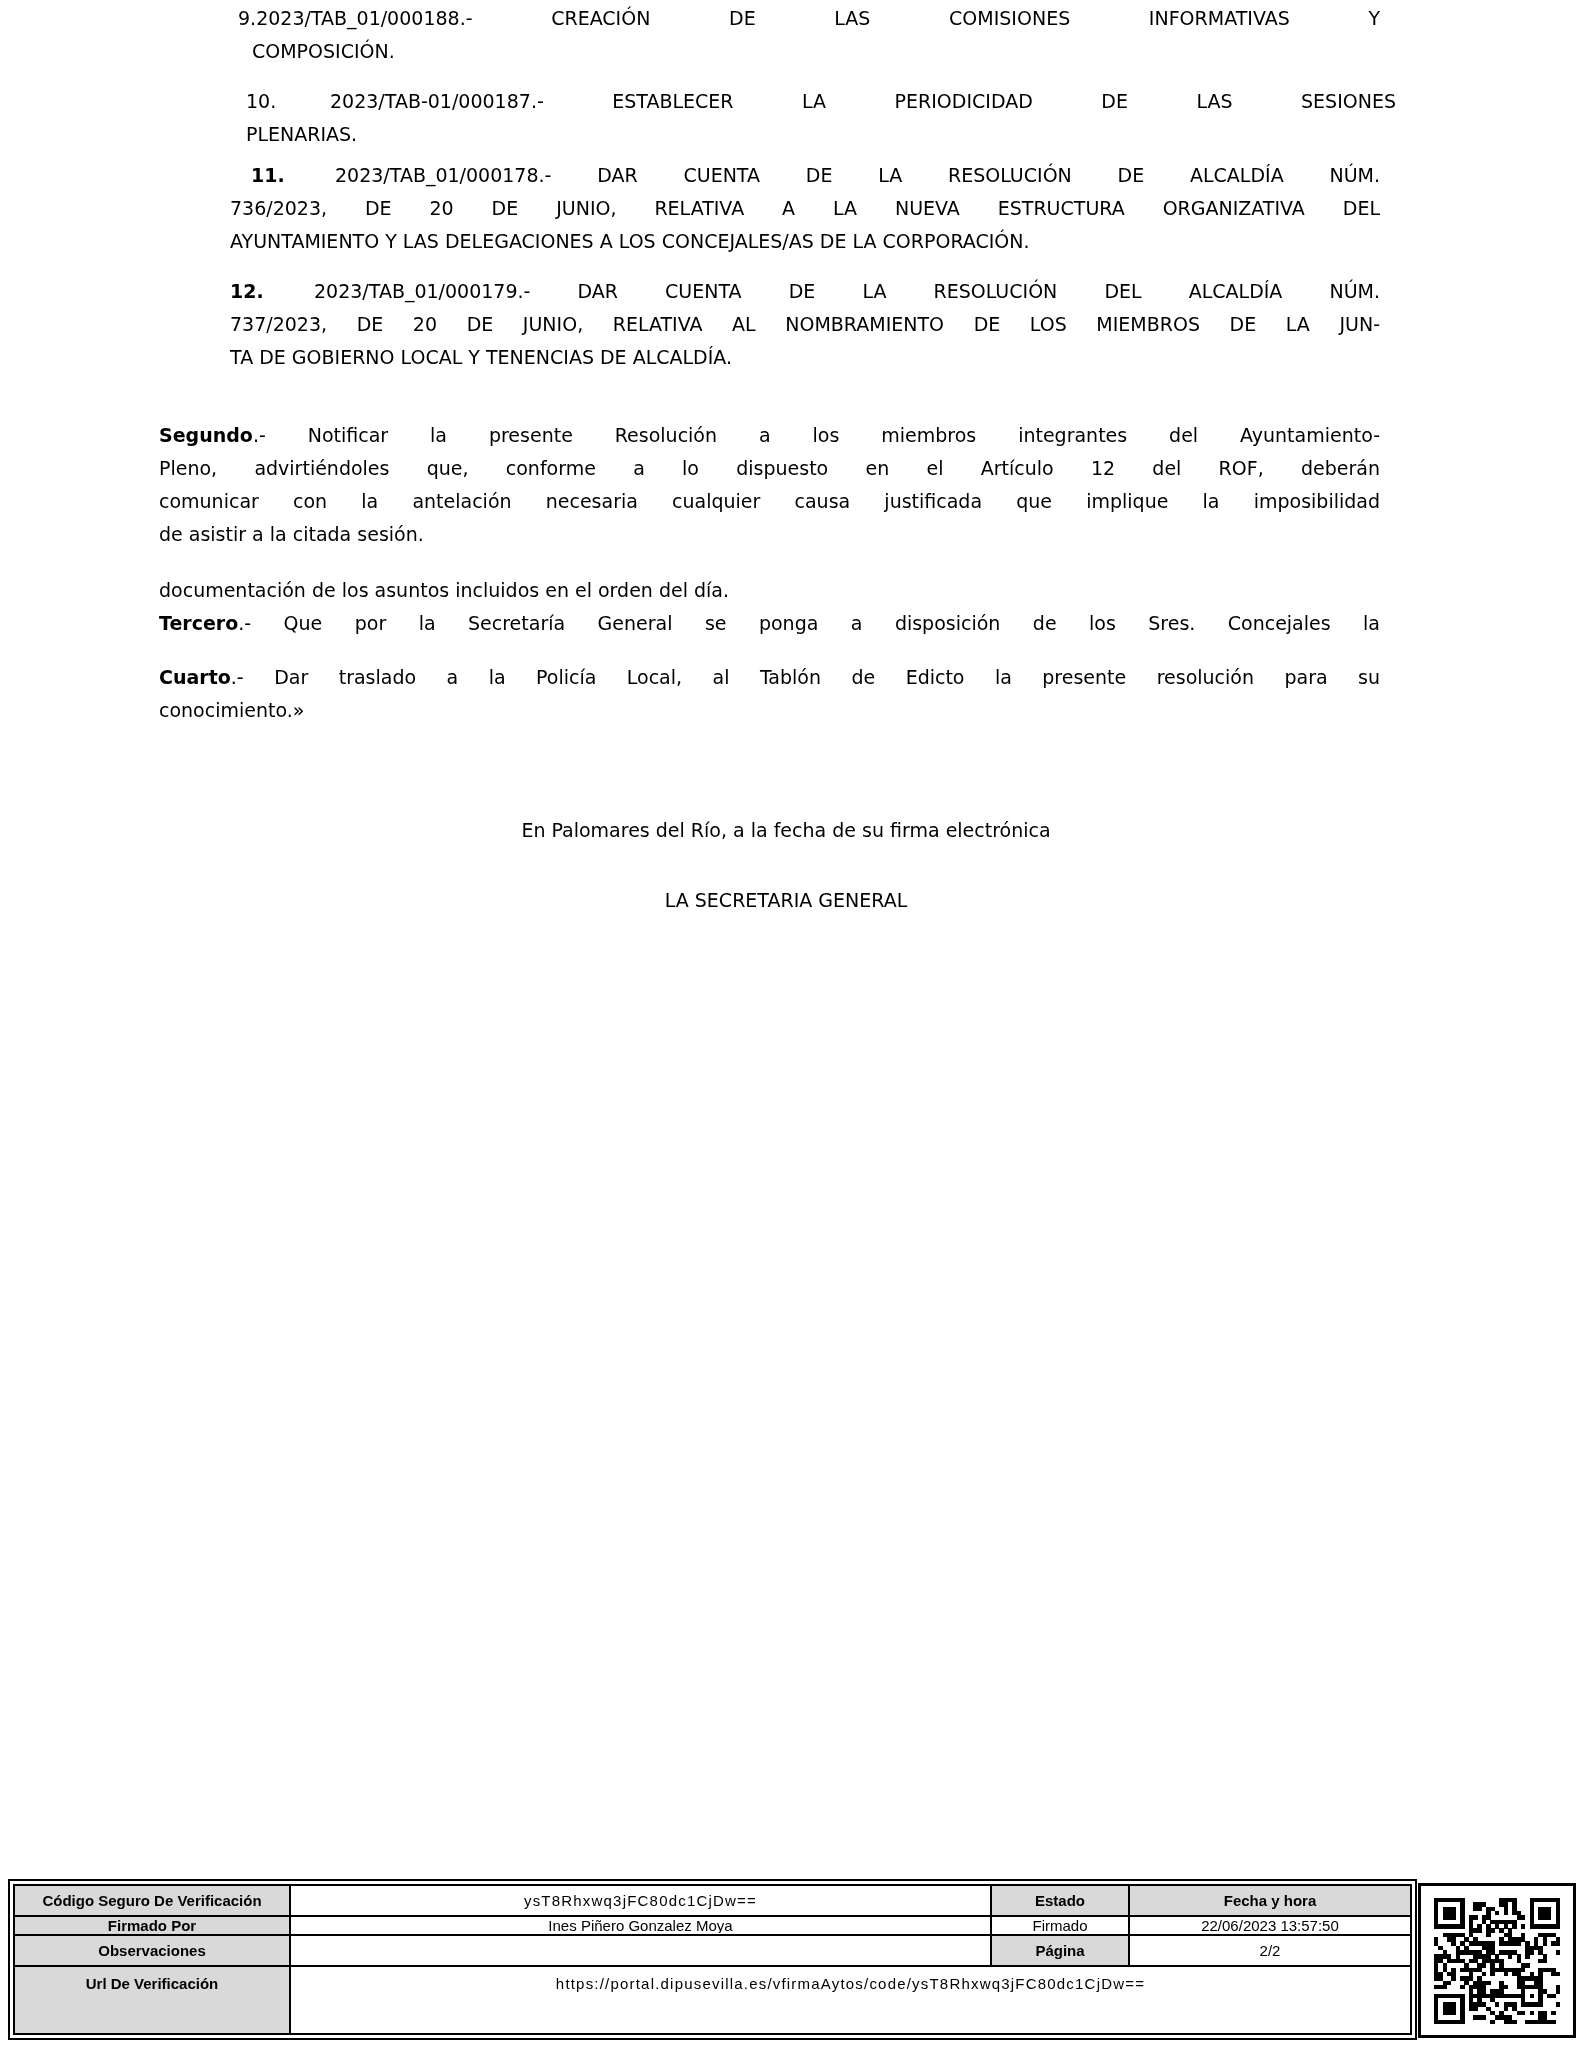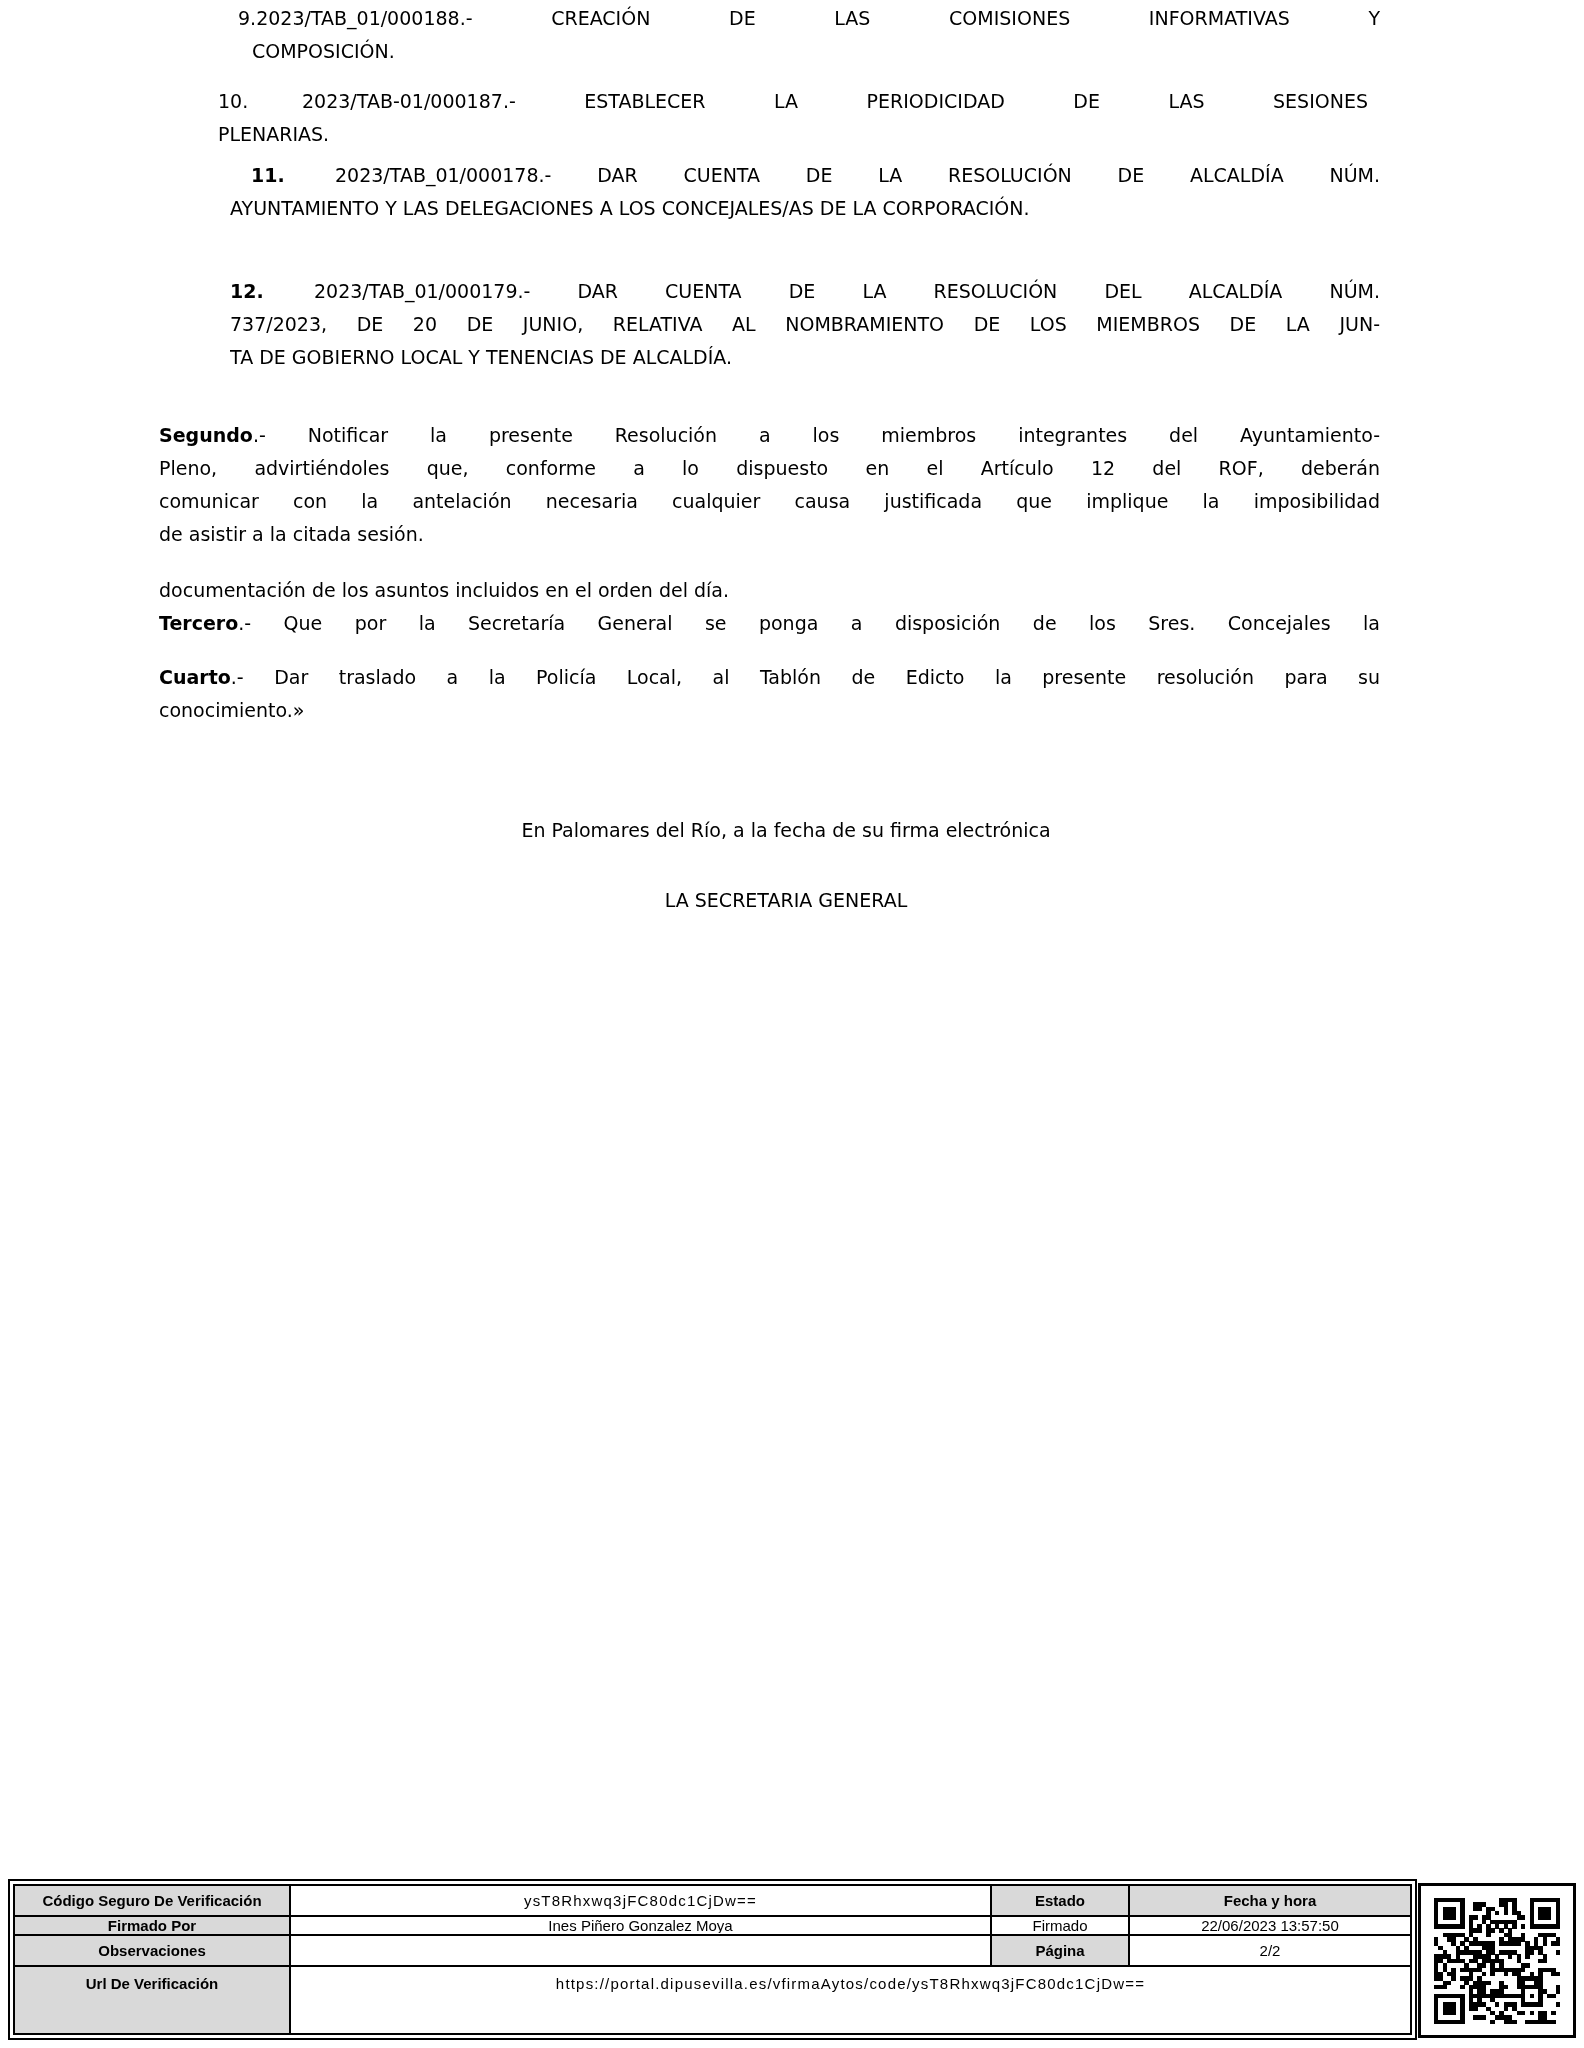--- a/index.html
+++ b/index.html
@@ -53,26 +53,27 @@
 </head>
 <body>
 
 <div class="page">
 
   <div>
       <div class="block" style="top: 2px; left: 230px; width: 1150px;">
         <div class="line just" style="padding-left: 8px;"><span>9.2023/TAB_01/000188.- CREACIÓN DE LAS COMISIONES INFORMATIVAS Y</span></div>
         <div class="line" style="padding-left: 22px;"><span>COMPOSICIÓN.</span></div>
       </div>
-      <div class="block" style="top: 85px; left: 218px; width: 1150px;">
+      <div class="block" style="top: 85px; left: 246px; width: 1150px;">
         <div class="line just"><span class="numtab" style="width: 84px;">10.</span><span>2023/TAB-01/000187.- ESTABLECER LA PERIODICIDAD DE LAS SESIONES</span></div>
         <div class="line"><span>PLENARIAS.</span></div>
       </div>
       <div class="block" style="top: 159px; left: 230px; width: 1150px;">
         <div class="line just"><span class="seg-b numtab" style="width: 84px; margin-left: 21px;">11.</span><span>2023/TAB_01/000178.- DAR CUENTA DE LA RESOLUCIÓN DE ALCALDÍA NÚM.</span></div>
+        <div class="line just"><span>736/2023, DE 20 DE JUNIO, RELATIVA A LA NUEVA ESTRUCTURA ORGANIZATIVA DEL</span></div>
         <div class="line"><span>AYUNTAMIENTO Y LAS DELEGACIONES A LOS CONCEJALES/AS DE LA CORPORACIÓN.</span></div>
       </div>
       <div class="block" style="top: 275px; left: 230px; width: 1150px;">
         <div class="line just"><span class="seg-b numtab" style="width: 84px;">12.</span><span>2023/TAB_01/000179.- DAR CUENTA DE LA RESOLUCIÓN DEL ALCALDÍA NÚM.</span></div>
         <div class="line just"><span>737/2023, DE 20 DE JUNIO,  RELATIVA AL NOMBRAMIENTO DE LOS MIEMBROS DE LA JUN-</span></div>
         <div class="line"><span>TA DE GOBIERNO LOCAL Y TENENCIAS DE ALCALDÍA.</span></div>
       </div>
       <div class="block" style="top: 419px; left: 159px; width: 1221px;">
         <div class="line just"><span class="seg-b">Segundo</span><span>.- Notificar la presente Resolución a los miembros integrantes del Ayuntamiento-</span></div>
         <div class="line just"><span>Pleno, advirtiéndoles que, conforme a lo dispuesto en el Artículo 12 del ROF, deberán</span></div>

